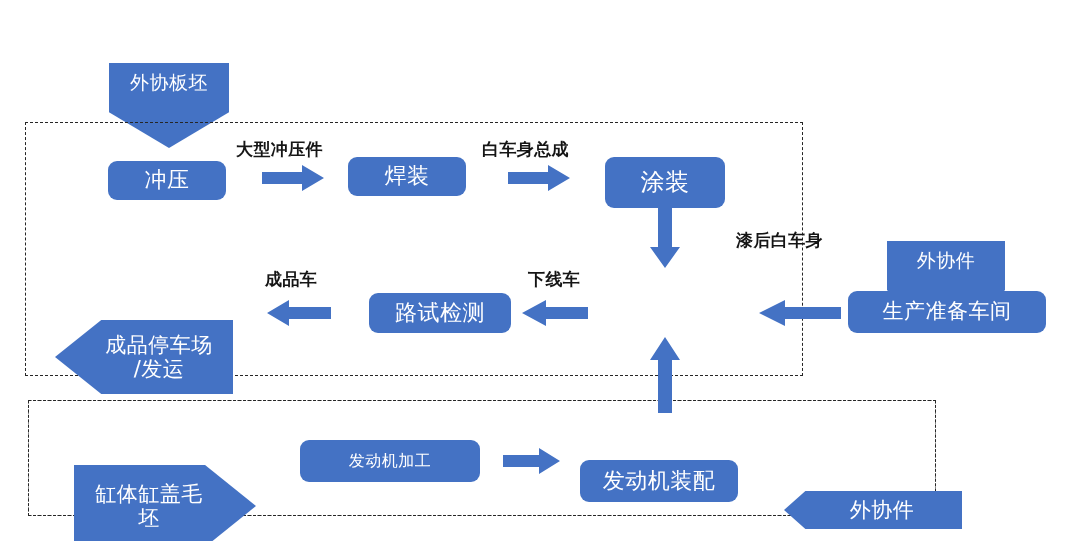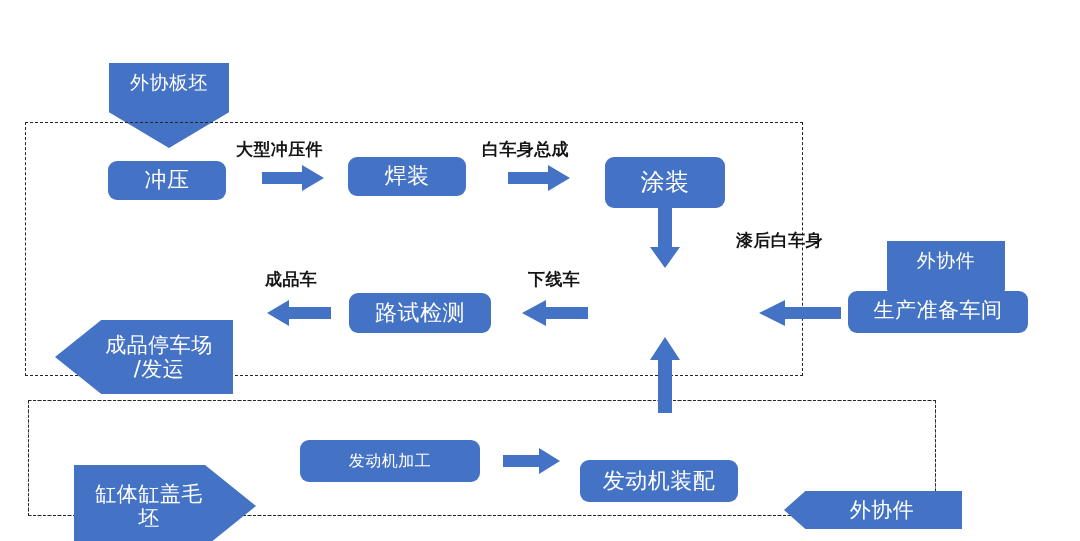--- a/index.html
+++ b/index.html
@@ -169,21 +169,21 @@
   <div class="elabel" style="left:265px; top:268px; font-size:17px;">
     <span>成品车</span>
   </div>
 
   <div class="conn" style="left:265px; top:298px; width:68px; height:30px;">
     <svg width="68" height="30" viewBox="0 0 68 30">
       <polygon points="66,9 24,9 24,2 2,15 24,28 24,21 66,21" fill="#4472C4"></polygon>
     </svg>
   </div>
 
-  <div class="pbox" style="left:349px; top:293px; width:142px; height:40px; font-size:22px;">
+  <div class="pbox" style="left:369px; top:293px; width:142px; height:40px; font-size:22px;">
     <span>路试检测</span>
   </div>
 
   <div class="elabel" style="left:528px; top:268px; font-size:17px;">
     <span>下线车</span>
   </div>
 
   <div class="conn" style="left:520px; top:298px; width:70px; height:30px;">
     <svg width="70" height="30" viewBox="0 0 70 30">
       <polygon points="68,9 26,9 26,2 2,15 26,28 26,21 68,21" fill="#4472C4"></polygon>
@@ -194,21 +194,21 @@
   <div class="conn" style="left:757px; top:298px; width:86px; height:30px;">
     <svg width="86" height="30" viewBox="0 0 86 30">
       <polygon points="84,9 28,9 28,2 2,15 28,28 28,21 84,21" fill="#4472C4"></polygon>
     </svg>
   </div>
 
   <div class="shape shape-down" style="left:887px; top:193px; width:118px; height:85px; font-size:19px;">
     <span>外协件</span>
   </div>
 
-  <div class="pbox" style="left:848px; top:291px; width:180px; height:42px; font-size:21px;font-family:Liberation Mono, monospace;">
+  <div class="pbox" style="left:848px; top:291px; width:198px; height:42px; font-size:21px;">
     <span>生产准备车间</span>
   </div>
 
   <div class="zone zone-engine" style="left:28px; top:400px; width:908px; height:116px;"></div>
 
   <div class="conn" style="left:648px; top:337px; width:34px; height:78px;">
     <svg width="34" height="78" viewBox="0 0 34 78">
       <polygon points="17,0 32,23 24,23 24,76 10,76 10,23 2,23" fill="#4472C4"></polygon>
     </svg>
   </div>

